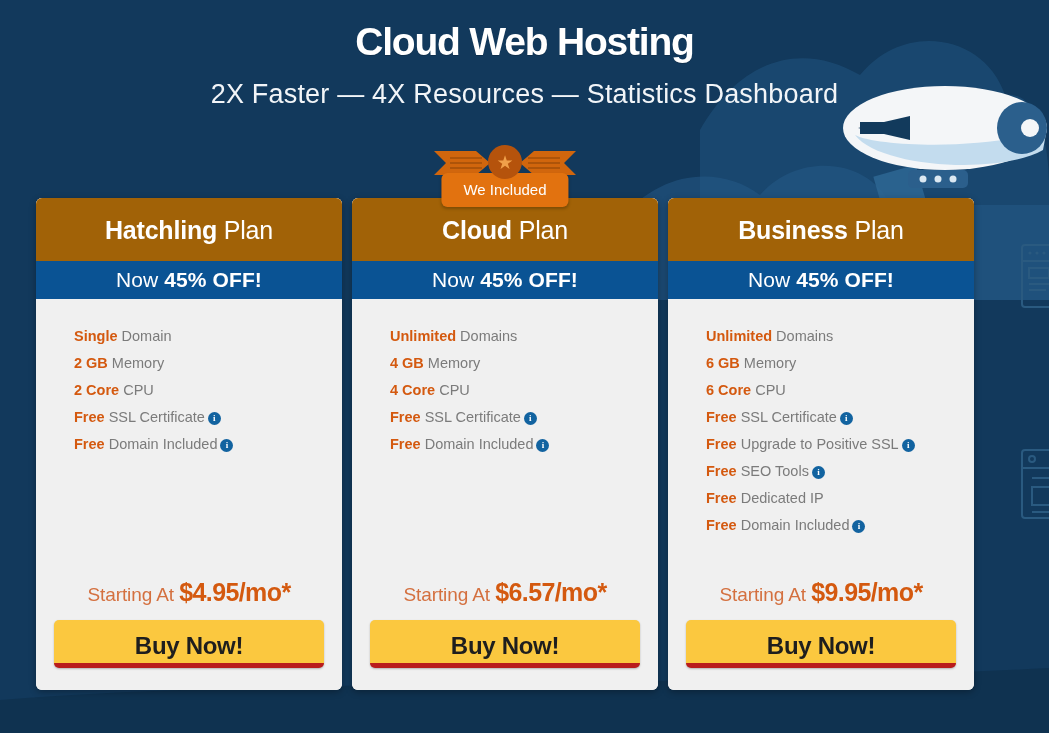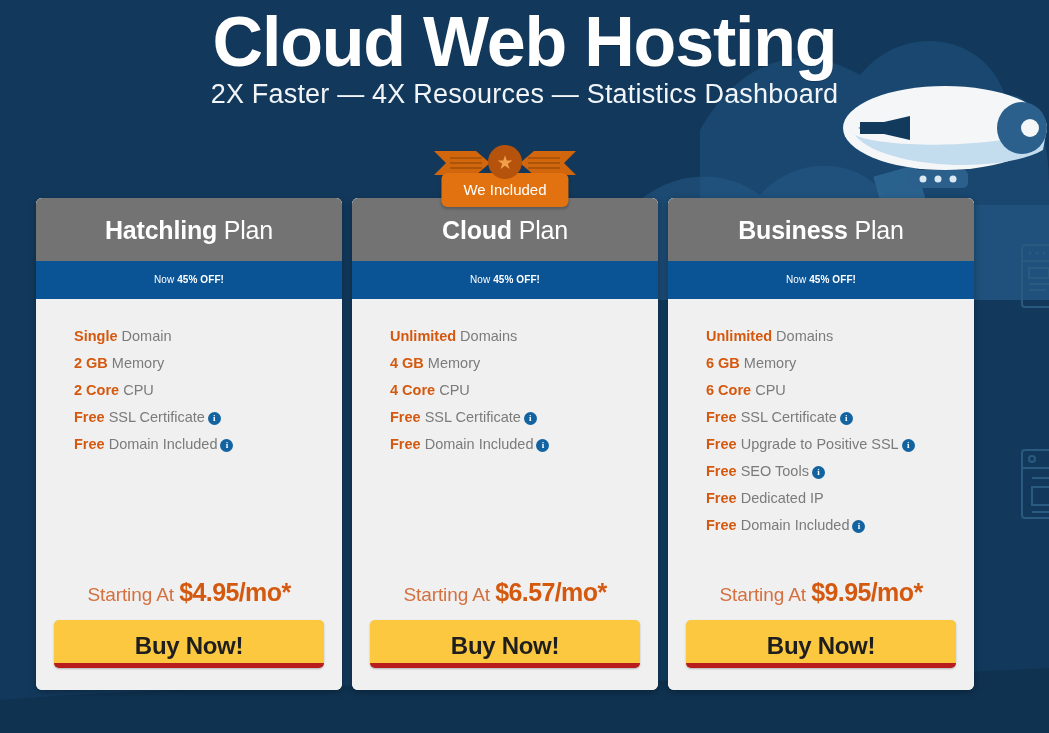--- a/index.html
+++ b/index.html
@@ -25,21 +25,21 @@
 
   
   .header {
     position: relative;
     z-index: 3;
     padding-top: 10px;
     text-align: center;
   }
   .page-title {
     color: #ffffff;
-    font-size: 70px;
+    font-size: 39px;
     font-weight: bold;
     letter-spacing: -1.2px;
     line-height: 64px;
     text-shadow: 0 1px 0 rgba(0,0,0,0.18);
   }
   .page-subtitle {
     color: #f2f5f8;
     font-size: 27px;
     font-weight: 300;
     line-height: 36px;
@@ -72,36 +72,36 @@
   .card-inner {
     border-radius: 6px;
     overflow: hidden;
     display: flex;
     flex-direction: column;
     height: 100%;
     background: #f0f0f0;
   }
 
   .plan-header {
-    background: #737373;
+    background: #a16207;
     color: #ffffff;
     text-align: center;
     padding: 17px 8px 16px;
     font-size: 25px;
     line-height: 30px;
     font-weight: 300;
     letter-spacing: -0.2px;
   }
   .plan-header b { font-weight: bold; }
 
   .discount-bar {
     background: #0a5394;
     color: #ffffff;
     text-align: center;
-    font-size: 10px;
+    font-size: 21px;
     line-height: 19px;
     font-weight: 300;
     padding: 9px 6px 10px;
     letter-spacing: 0.1px;
   }
   .discount-bar b { font-weight: bold; }
 
   .features {
     list-style: none;
     padding: 24px 0 0 38px;

